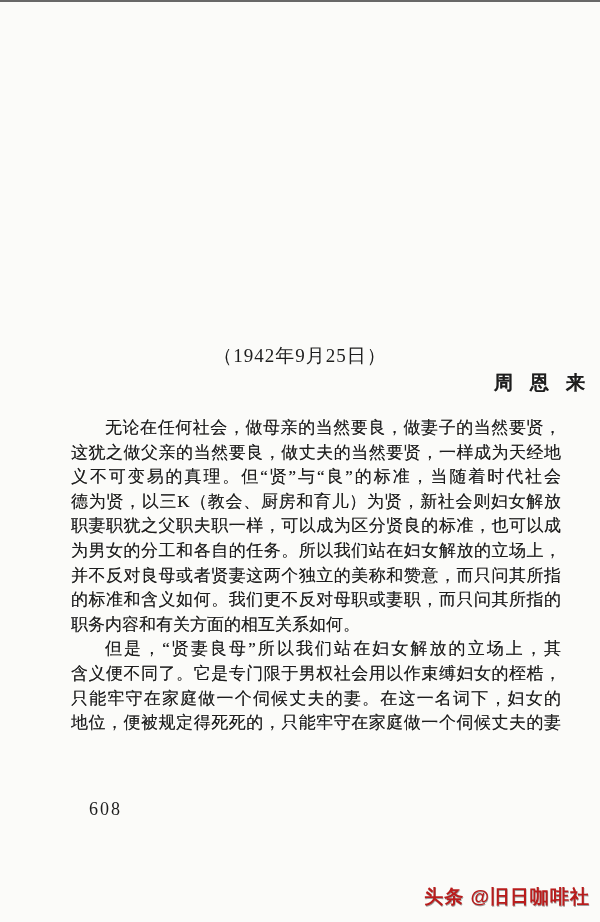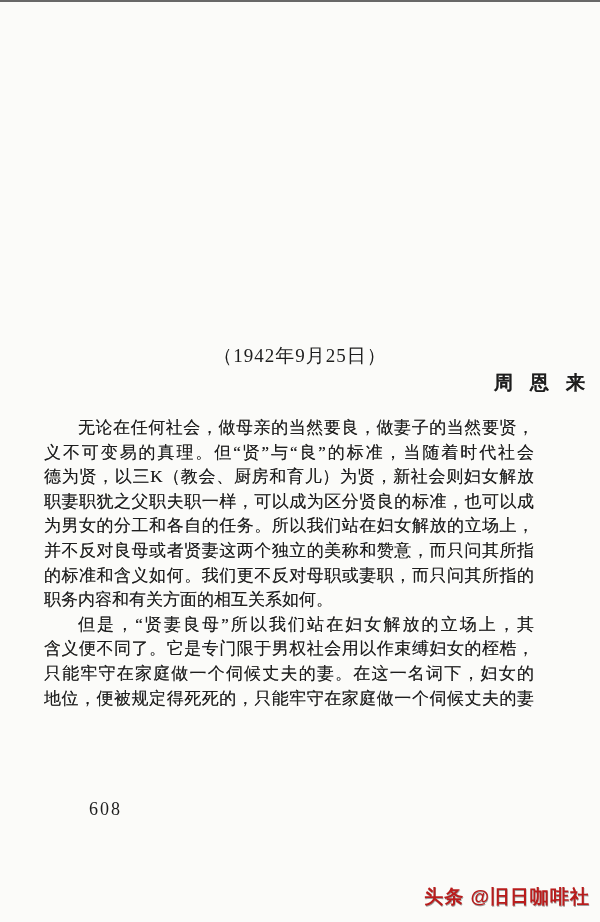--- a/index.html
+++ b/index.html
@@ -54,21 +54,21 @@
     text-align: right;
     font-size: 19px;
     font-weight: bold;
     letter-spacing: 17px;
     text-indent: 17px;
     text-shadow: 0 0 0.5px rgba(0,0,0,0.5);
   }
   .body-text {
     position: absolute;
     top: 416px;
-    left: 44px;
+    left: 71px;
     width: 490px;
     font-size: 17px;
     line-height: 24.6px;
     text-shadow: 0 0 0.5px rgba(0,0,0,0.55);
   }
   .line {
     height: 24.6px;
     overflow: hidden;
     text-align: justify;
     text-align-last: justify;
@@ -101,20 +101,21 @@
 <div class="page">
   <div class="top-edge"></div>
 
 
   <div class="date">（1942年9月25日）</div>
 
   <div class="author">周恩来</div>
 
   <div class="body-text">
     <div class="line indent">无论在任何社会，做母亲的当然要良，做妻子的当然要贤，</div>
+    <div class="line">这犹之做父亲的当然要良，做丈夫的当然要贤，一样成为天经地</div>
     <div class="line">义不可变易的真理。但“贤”与“良”的标准，当随着时代社会</div>
     <div class="line">德为贤，以三K（教会、厨房和育儿）为贤，新社会则妇女解放</div>
     <div class="line">职妻职犹之父职夫职一样，可以成为区分贤良的标准，也可以成</div>
     <div class="line">为男女的分工和各自的任务。所以我们站在妇女解放的立场上，</div>
     <div class="line">并不反对良母或者贤妻这两个独立的美称和赞意，而只问其所指</div>
     <div class="line">的标准和含义如何。我们更不反对母职或妻职，而只问其所指的</div>
     <div class="line end">职务内容和有关方面的相互关系如何。</div>
     <div class="line indent">但是，“贤妻良母”所以我们站在妇女解放的立场上，其</div>
     <div class="line">含义便不同了。它是专门限于男权社会用以作束缚妇女的桎梏，</div>
     <div class="line">只能牢守在家庭做一个伺候丈夫的妻。在这一名词下，妇女的</div>

